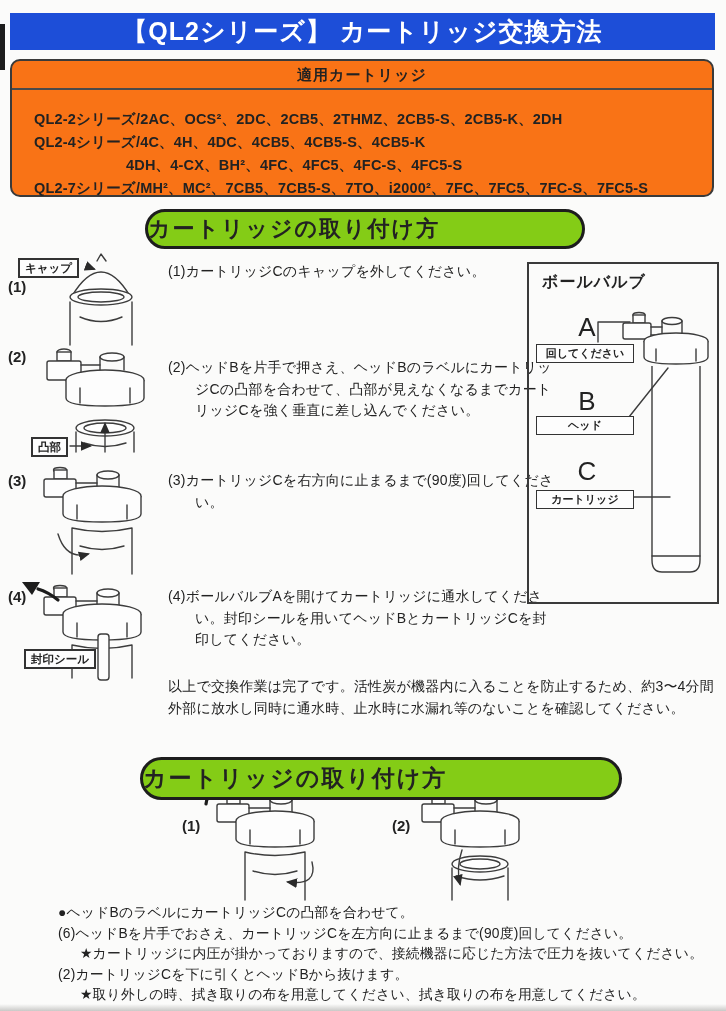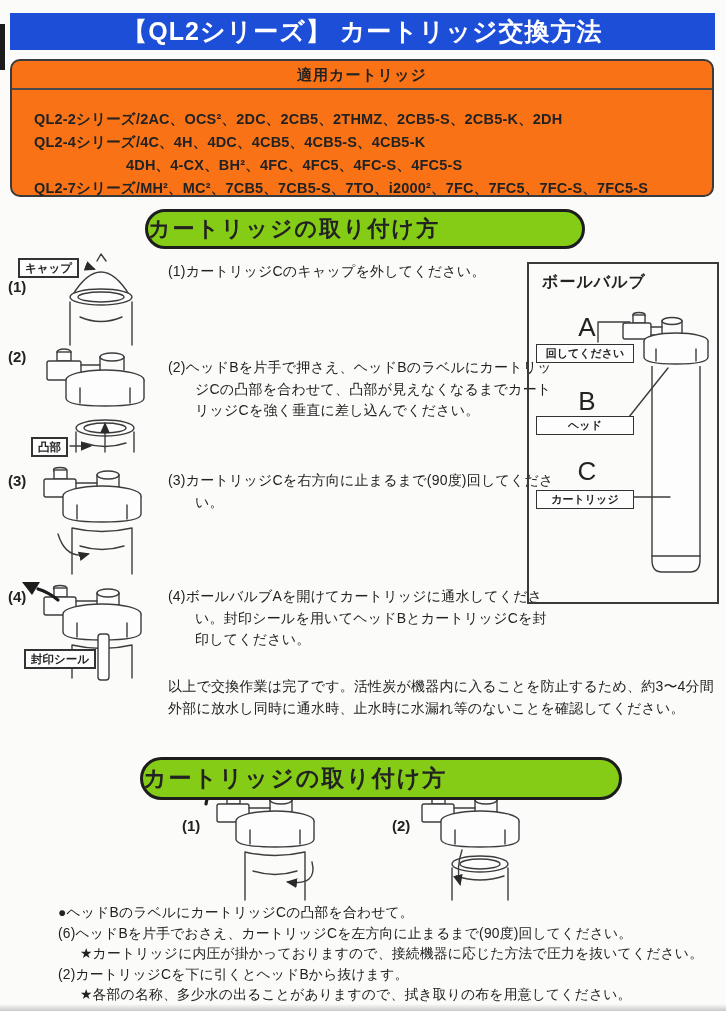--- a/index.html
+++ b/index.html
@@ -237,19 +237,19 @@
   <div class="abs pill pill-2">カートリッジの取り付け方</div>
 
   <div class="abs fig-num" style="left:182px;top:817px;">(1)</div>
   <div class="abs fig-num" style="left:392px;top:817px;">(2)</div>
 
   <div class="abs notes">
     <div class="note">●ヘッドBのラベルにカートリッジCの凸部を合わせて。</div>
     <div class="note">(6)ヘッドBを片手でおさえ、カートリッジCを左方向に止まるまで(90度)回してください。</div>
     <div class="note star">★カートリッジに内圧が掛かっておりますので、接続機器に応じた方法で圧力を抜いてください。</div>
     <div class="note">(2)カートリッジCを下に引くとヘッドBから抜けます。</div>
-    <div class="note star">★各部の名称、多少水の出ることがありますので、拭き取りの布を用意してください。</div>
+    <div class="note star">★取り外しの時、拭き取りの布を用意してください、拭き取りの布を用意してください。</div>
   </div>
 
   <div class="abs edge-left"></div>
   <div class="abs edge-bottom"></div>
 
 </div>
 
 </body></html>

